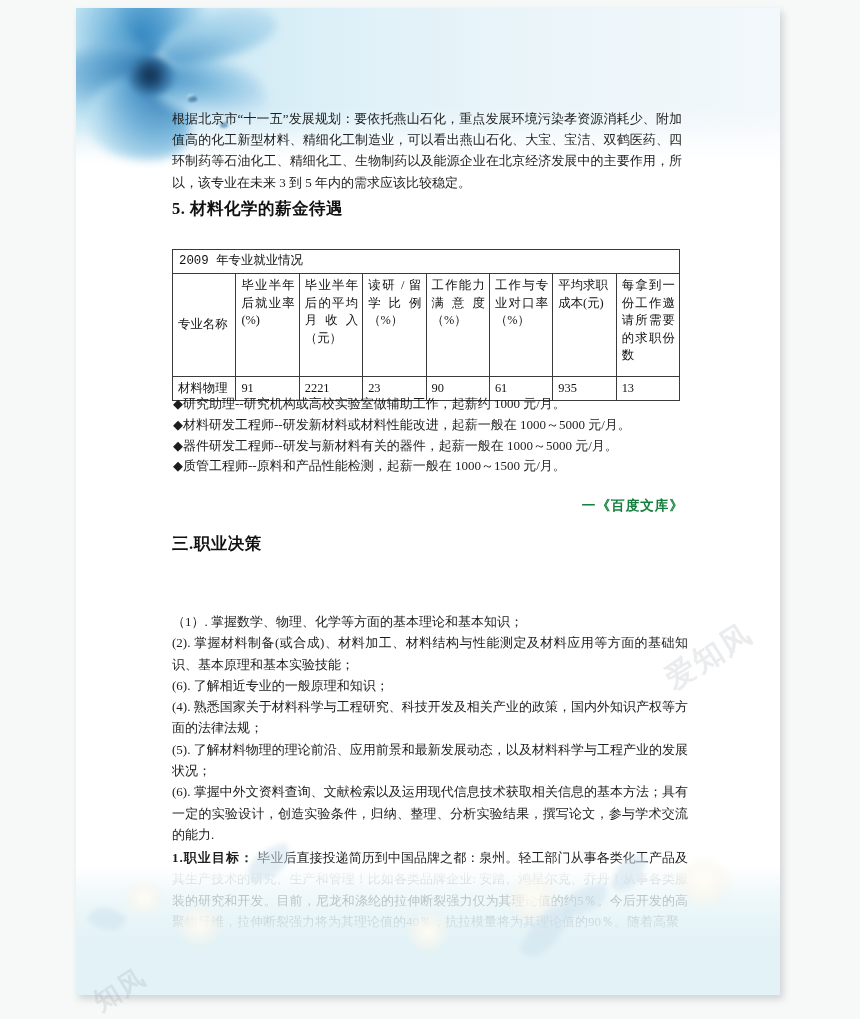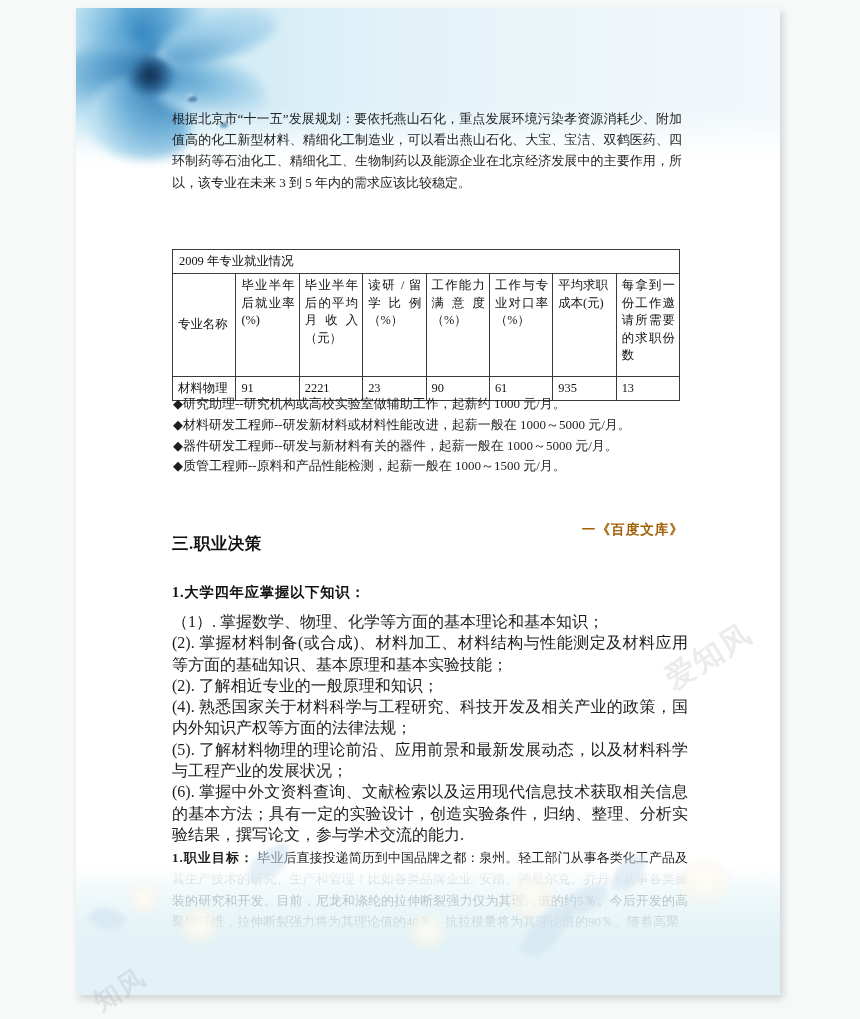--- a/index.html
+++ b/index.html
@@ -171,20 +171,21 @@
     border: 1px solid #3a3a3a;
     padding: 3px 4px 3px 5px;
     vertical-align: top;
     font-weight: normal;
     text-align: left;
     line-height: 17.5px;
   }
   table.jobs tr.caption-row td {
     padding: 3px 20px 4px 6px;
     line-height: 16px;
+    font-family: Liberation Mono, monospace;
   }
   table.jobs tr.head-row td {
     height: 96px;
     vertical-align: top;
   }
   table.jobs tr.head-row td.c0 {
     vertical-align: middle;
   }
   .hcell { display: block; }
   .just { text-align: justify; text-justify: inter-ideograph; }
@@ -206,32 +207,31 @@
   }
   .bullets div { white-space: nowrap; }
   .bul { letter-spacing: 0px; }
 
   .source {
     position: absolute;
     right: 96px;
     top: 489px;
     font-size: 13.6px;
     font-weight: bold;
-    color: #a16207;
+    color: #15803d;
     letter-spacing: 1px;
-    margin-top: 24px;
   }
 
   
   .klist {
     position: absolute;
     left: 96px;
     top: 603px;
     width: 516px;
-    font-size: 16px;
+    font-size: 13px;
     line-height: 21.3px;
   }
   .klist p {
     margin: 0;
     text-align: justify;
     text-justify: inter-ideograph;
   }
 
   .para-goal {
     position: absolute;
@@ -264,20 +264,21 @@
     <div class="sparkle" style="left:116px; top:96px; width:10px; height:7px;"></div>
     <div class="sparkle" style="left:148px; top:122px; width:8px; height:6px;"></div>
     <div class="petal" style="left:118px; top:98px; width:9px; height:6px; background:#1c5a8c; filter:blur(1px); opacity:.6;"></div>
     <div class="petal" style="left:150px; top:124px; width:8px; height:6px; background:#24679a; filter:blur(1px); opacity:.55;"></div>
   </div>
 
   <div class="content">
 
     <p class="para-intro txt">根据北京市“十一五”发展规划：要依托燕山石化，重点发展环境污染孝资源消耗少、附加值高的化工新型材料、精细化工制造业，可以看出燕山石化、大宝、宝洁、双鹤医药、四环制药等石油化工、精细化工、生物制药以及能源企业在北京经济发展中的主要作用，所以，该专业在未来 3 到 5 年内的需求应该比较稳定。</p>
 
+    <div class="h-sec" id="h-salary">5. 材料化学的薪金待遇</div>
 
     <div class="tbl-wrap">
       <table class="jobs">
         <tbody>
             <tr class="caption-row">
           <td colspan="8">2009 年专业就业情况</td>
         </tr>
         <tr class="head-row">
           <td class="c0" style="width:70px">
                 <span class="hcell">专业名称</span>
@@ -322,26 +323,25 @@
       <div class="bul">◆研究助理--研究机构或高校实验室做辅助工作，起薪约 1000 元/月。</div>
       <div class="bul">◆材料研发工程师--研发新材料或材料性能改进，起薪一般在 1000～5000 元/月。</div>
       <div class="bul">◆器件研发工程师--研发与新材料有关的器件，起薪一般在 1000～5000 元/月。</div>
       <div class="bul">◆质管工程师--原料和产品性能检测，起薪一般在 1000～1500 元/月。</div>
     </div>
 
     <div class="source">一《百度文库》</div>
 
     <div class="h-sec" id="h-career">三.职业决策</div>
 
-    <div class="h-sec" id="h-knowledge">1.大学四年应掌握以下知识：</div>
 
     <div class="klist txt">
       <p>（1）. 掌握数学、物理、化学等方面的基本理论和基本知识；</p>
       <p>(2). 掌握材料制备(或合成)、材料加工、材料结构与性能测定及材料应用等方面的基础知识、基本原理和基本实验技能；</p>
-      <p>(2). 了解相近专业的一般原理和知识；</p>
+      <p>(6). 了解相近专业的一般原理和知识；</p>
       <p>(4). 熟悉国家关于材料科学与工程研究、科技开发及相关产业的政策，国内外知识产权等方面的法律法规；</p>
       <p>(5). 了解材料物理的理论前沿、应用前景和最新发展动态，以及材料科学与工程产业的发展状况；</p>
       <p>(6). 掌握中外文资料查询、文献检索以及运用现代信息技术获取相关信息的基本方法；具有一定的实验设计，创造实验条件，归纳、整理、分析实验结果，撰写论文，参与学术交流的能力.</p>
     </div>
 
     <p class="para-goal txt"><b>1.职业目标：</b><span> 毕业后直接投递简历到中国品牌之都：泉州。轻工部门从事各类化工产品及其生产技术的研究、生产和管理！比如各类品牌企业: 安踏、鸿星尔克、乔丹！从事各类服装的研究和开发。目前，尼龙和涤纶的拉伸断裂强力仅为其理论值的约5％。今后开发的高聚物纤维，拉伸断裂强力将为其理论值的40％，抗拉模量将为其理论值的90％。随着高聚</span></p>
 
   </div>
 
   <div class="wm" style="left:585px; top:628px; font-size:30px;">爱知风</div>

